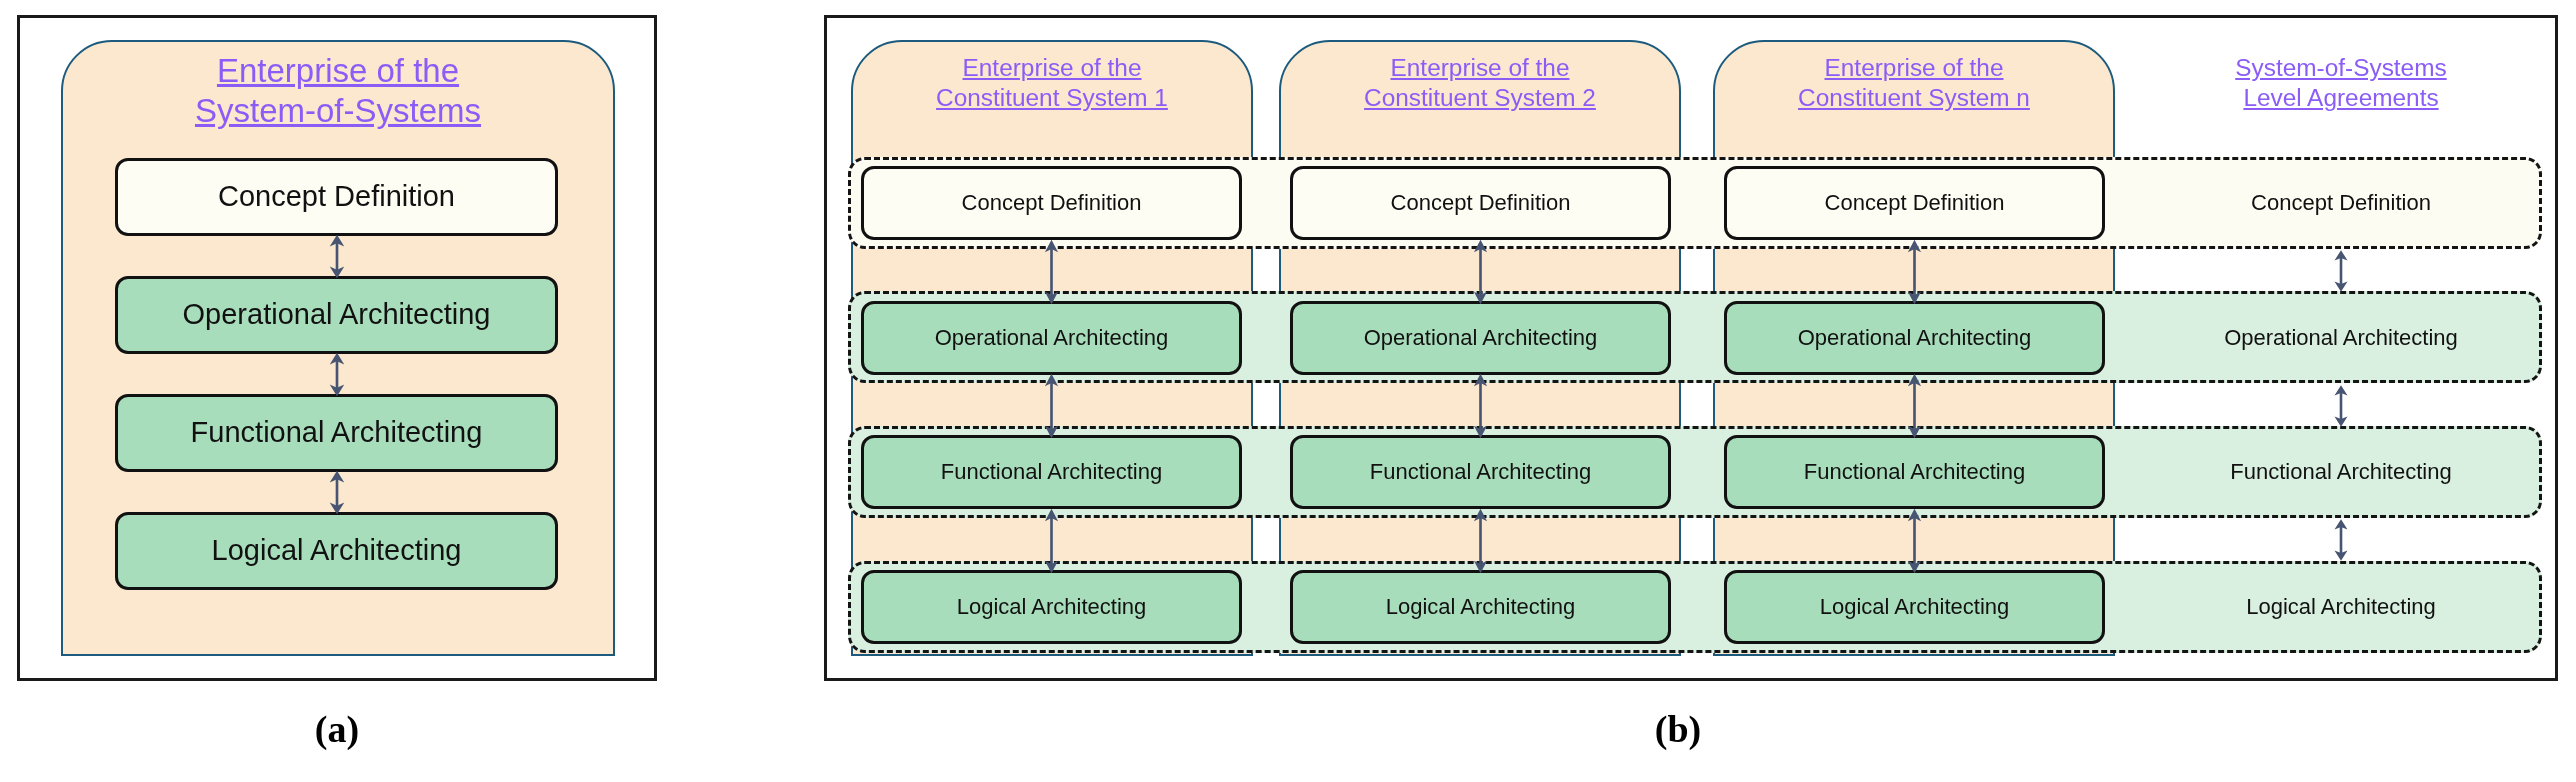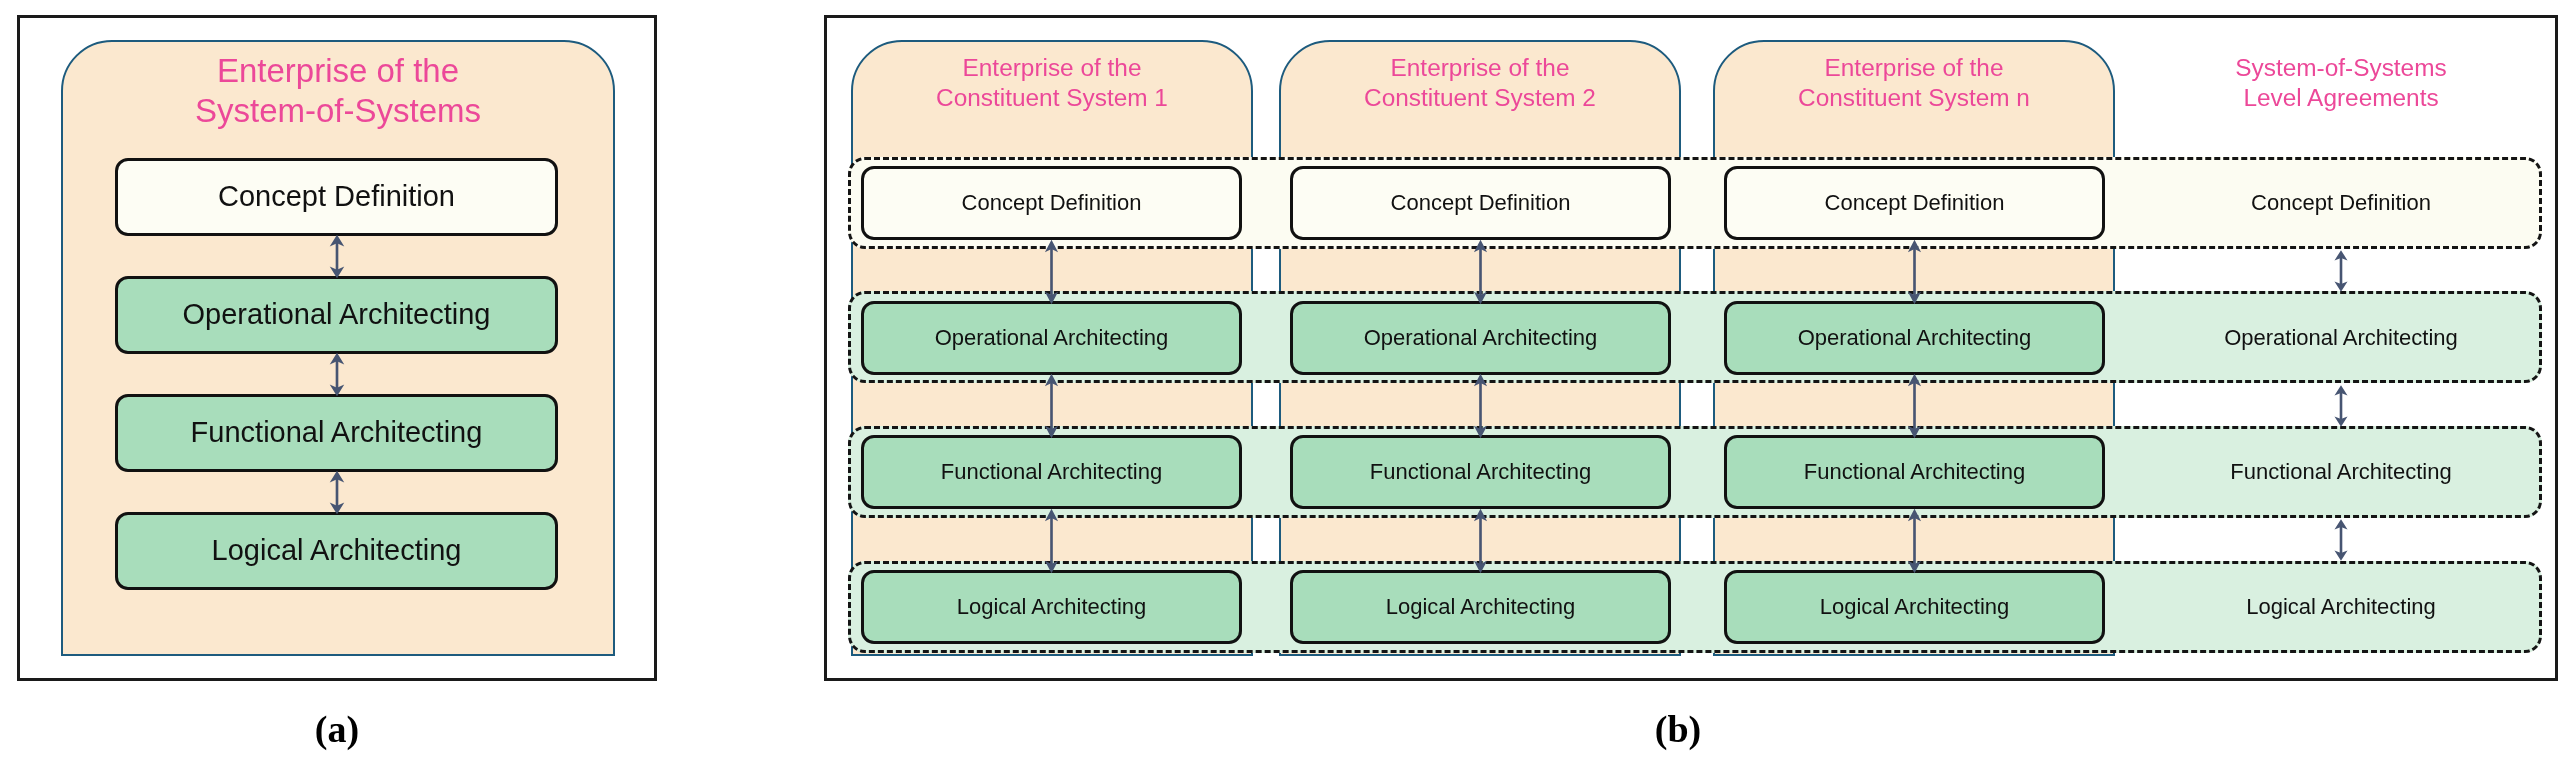--- a/index.html
+++ b/index.html
@@ -31,24 +31,25 @@
     border-bottom: 2.6px solid #1d5b7e;
     background: #fbe8cf;
     border-radius: 51px 51px 0 0;
   }
 
   .dome-title {
     position: absolute;
     left: 0;
     right: 0;
     text-align: center;
-    color: #ec4899;
+    color: #8b5cf6;
     line-height: 1.22;
     white-space: pre-line;
     pointer-events: none;
+    text-decoration: underline;
   }
 
   
   .stage {
     position: absolute;
     box-sizing: border-box;
     border: 3.3px solid #111111;
     border-radius: 13px;
     display: flex;
     align-items: center;

